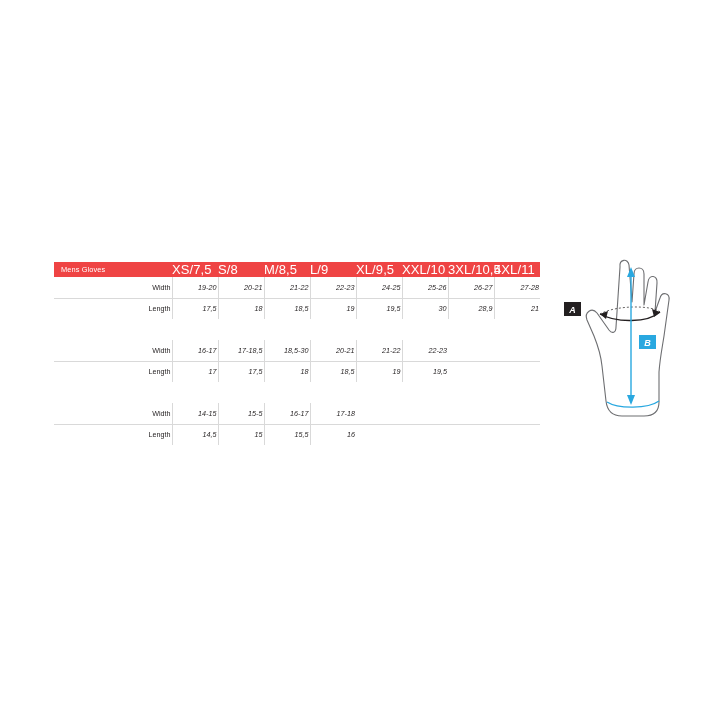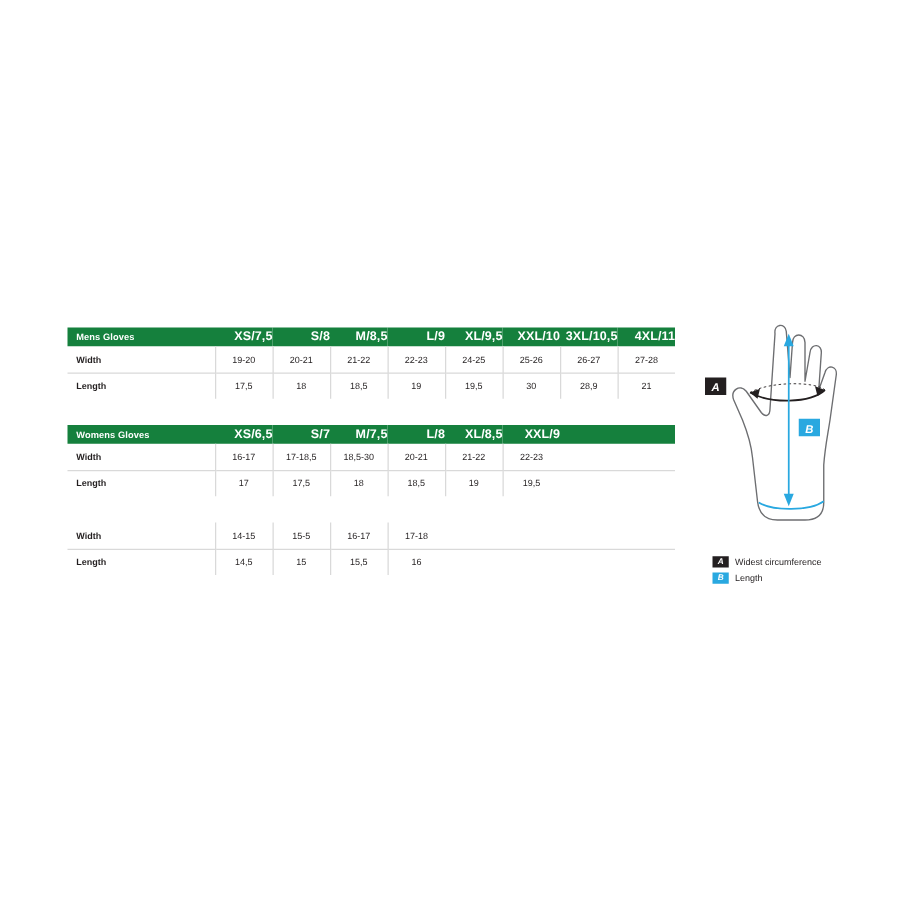--- a/index.html
+++ b/index.html
@@ -27,54 +27,56 @@
     top: 262px;
     width: 486px;
   }
   table.size-table {
     border-collapse: collapse;
     width: 100%;
     table-layout: fixed;
     margin-bottom: 21px;
   }
   table.size-table tr.head-row td {
-    background: #15803d;
+    background: #ef4444;
     color: #ffffff;
     font-size: 7.4px;
-    font-weight: bold;
+    font-weight: normal;
     height: 15px;
     padding: 0 0 0 7px;
     letter-spacing: 0.1px;
     vertical-align: middle;
   }
   table.size-table tr.head-row td.sz {
-    text-align: right;
+    text-align: left;
     padding: 0;
-    font-size: 10px;
+    font-size: 13px;
   }
   table.size-table tr.data-row td {
     font-size: 7.2px;
     height: 18.5px;
     color: #231f20;
     vertical-align: middle;
     border-bottom: 0.7px solid #d9d9d9;
   }
   table.size-table tr.data-row:last-child td {
     border-bottom: none;
   }
   table.size-table td.lbl {
     padding-left: 7px;
-    font-weight: bold;
+    font-weight: normal;
     font-size: 7.2px;
     border-right: 0.7px solid #d9d9d9;
+    text-align: right;
   }
   table.size-table td.val {
-    text-align: center;
+    text-align: right;
     color: #3f3f3f;
     border-right: 0.7px solid #d9d9d9;
+    font-style: italic;
   }
   table.size-table td.val.last {
     border-right: none;
   }
   table.size-table tr.head-row td.sz {
     border-right: none;
   }
 
   
   .illustration {
@@ -182,30 +184,20 @@
         <col style="width:118px">
         <col style="width:46px">
           <col style="width:46px">
           <col style="width:46px">
         <col style="width:46px">
           <col style="width:46px">
           <col style="width:46px">
         <col style="width:92px">
       </colgroup>
       <tbody>
-          <tr class="head-row">
-        <td>Womens Gloves</td>
-        <td class="sz">XS/6,5</td>
-        <td class="sz">S/7</td>
-        <td class="sz">M/7,5</td>
-        <td class="sz">L/8</td>
-        <td class="sz">XL/8,5</td>
-        <td class="sz">XXL/9</td>
-        <td></td>
-      </tr>
       <tr class="data-row">
         <td class="lbl">Width</td>
         <td class="val">16-17</td>
         <td class="val">17-18,5</td>
         <td class="val">18,5-30</td>
         <td class="val">20-21</td>
         <td class="val">21-22</td>
         <td class="val last">22-23</td>
         <td></td>
       </tr>
@@ -304,24 +296,14 @@
         <text x="16.5" y="63" font-family="Liberation Sans, sans-serif" font-size="9" font-style="italic" font-weight="bold" fill="#ffffff" text-anchor="middle">A</text>
       </g>
 
       <g>
         <rect x="83" y="85" width="17" height="14" fill="#29a8e0"></rect>
         <text x="91.5" y="96" font-family="Liberation Sans, sans-serif" font-size="9" font-style="italic" font-weight="bold" fill="#ffffff" text-anchor="middle">B</text>
       </g>
     </svg>
   </div>
 
-  <div class="legend">
-    <div class="legend-row">
-      <span class="legend-key black">A</span>
-      <span class="legend-label">Widest circumference</span>
-    </div>
-    <div class="legend-row">
-      <span class="legend-key blue">B</span>
-      <span class="legend-label">Length</span>
-    </div>
-  </div>
 
 </div>
 
 </body></html>

